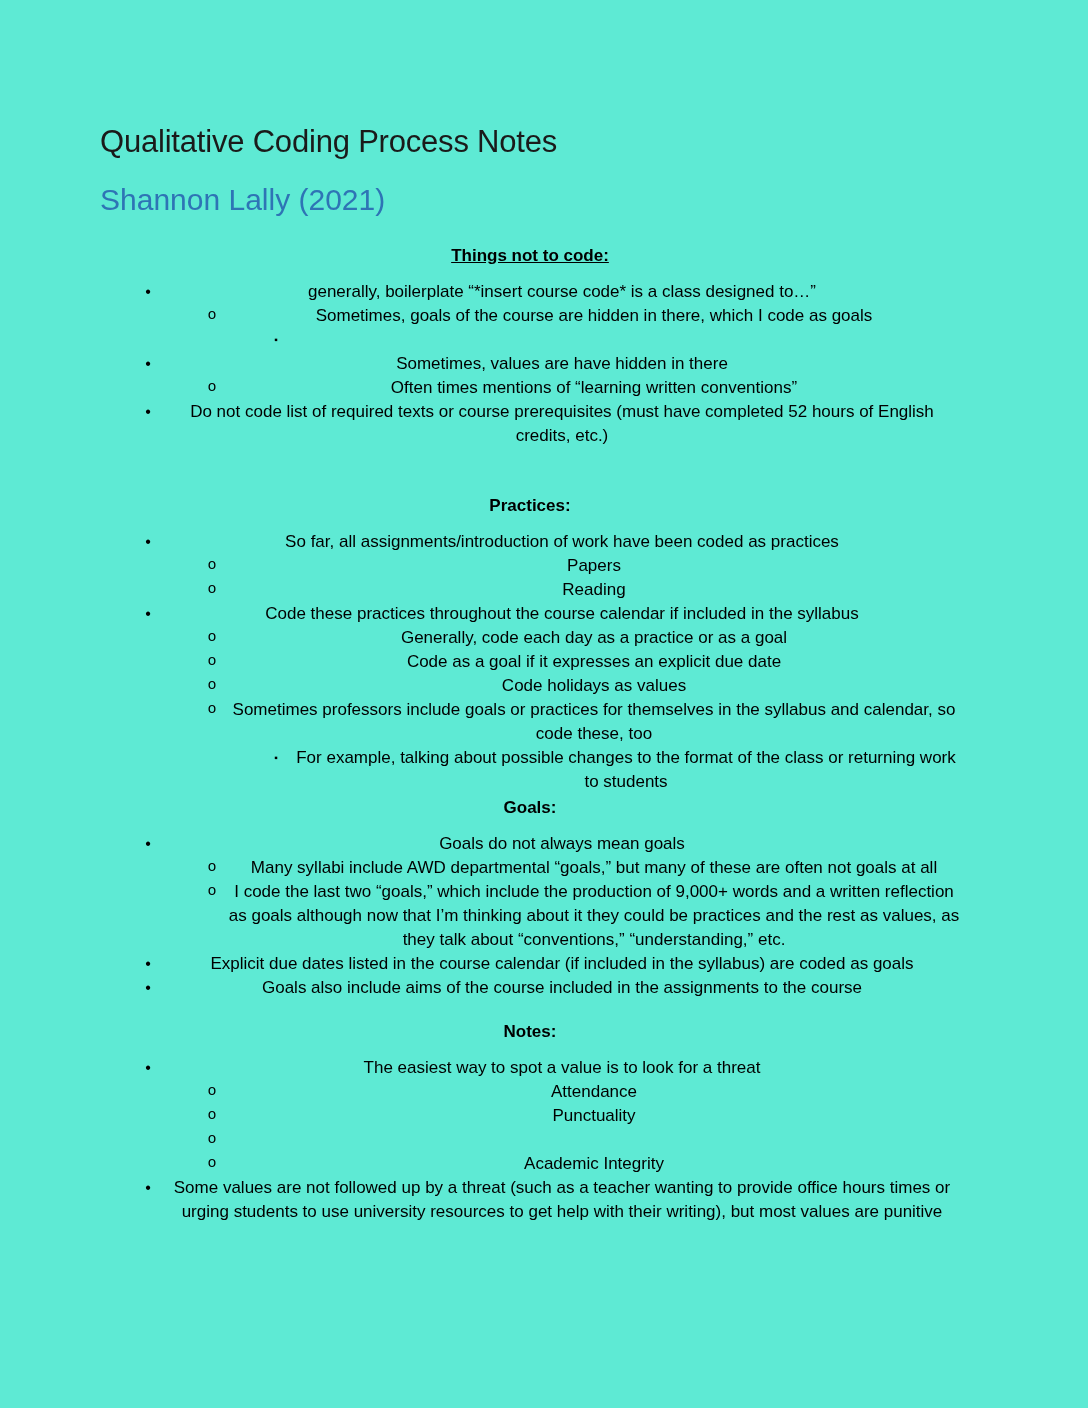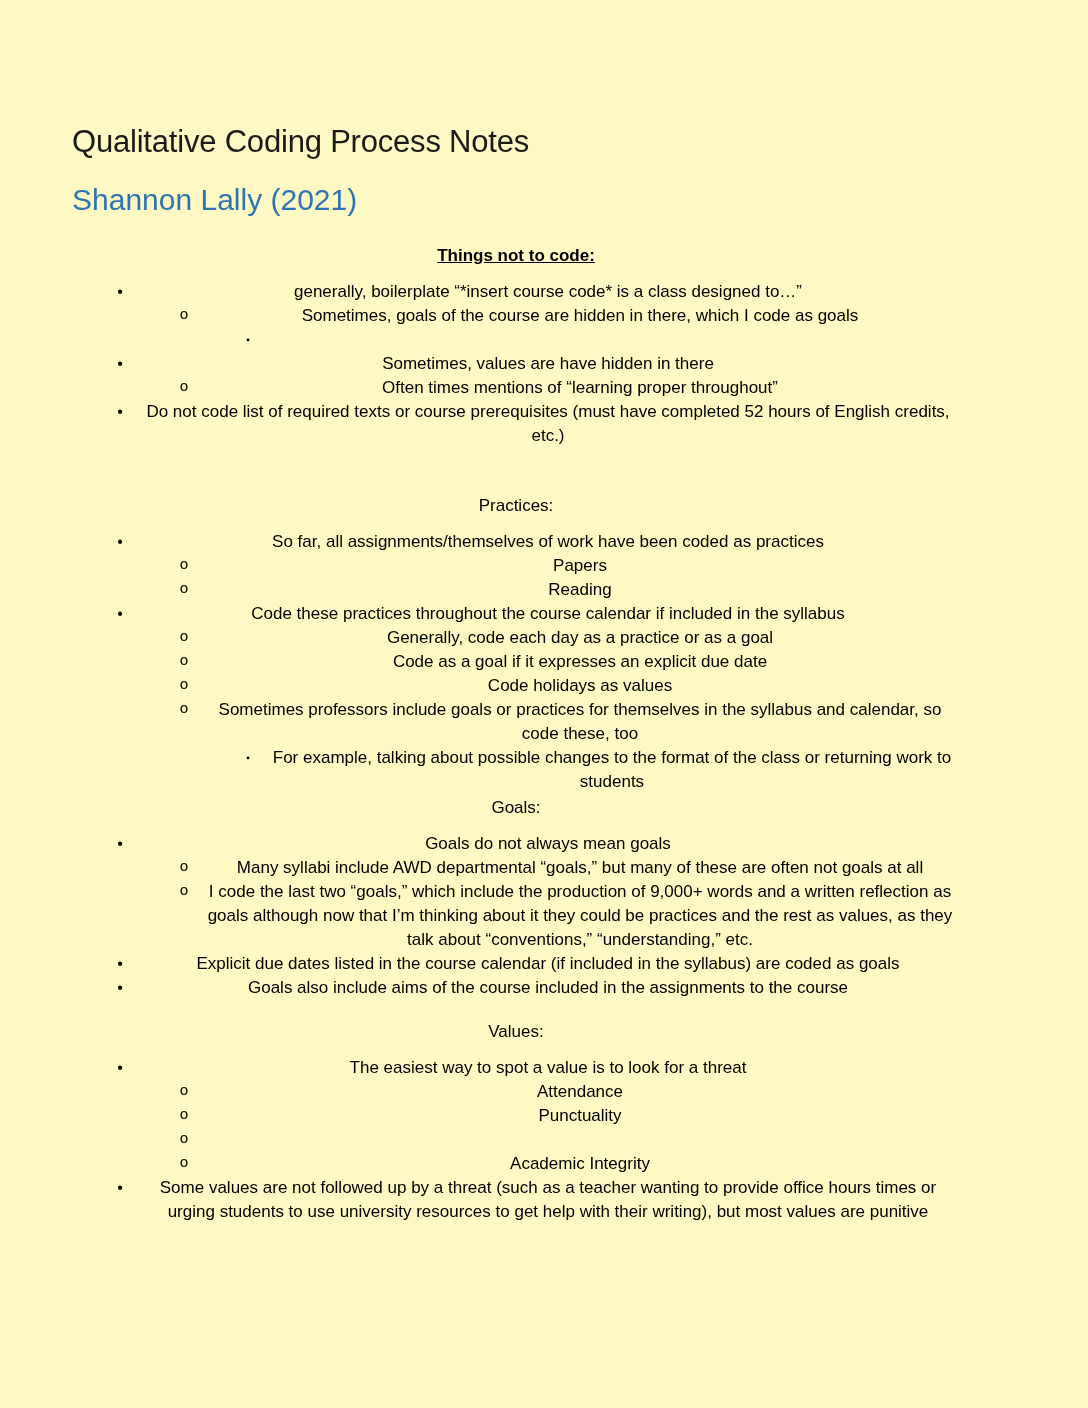--- a/index.html
+++ b/index.html
@@ -8,22 +8,22 @@
     width: 1088px;
     min-height: 1408px;
     font-family: "Liberation Sans", sans-serif;
     color: #000000;
     -webkit-font-smoothing: antialiased;
   }
   .page {
     box-sizing: border-box;
     width: 1088px;
     min-height: 1408px;
-    padding: 122px 128px 40px 72px;
-    background: #fef9c3;
+    padding: 122px 128px 40px 100px;
+    background: #5eead4;
   }
   .doc-title {
     font-size: 31px;
     font-weight: 400;
     color: #1a1a1a;
     margin: 0;
     line-height: 40px;
     letter-spacing: -0.2px;
   }
   .doc-author {
@@ -33,21 +33,21 @@
     margin: 24px 0 0 0;
     line-height: 28px;
   }
   .doc-section { margin: 0; text-align: center; }
   .doc-section.gap-first  { margin-top: 30px; }
   .doc-section.gap-large  { margin-top: 46px; }
   .doc-section.gap-none   { margin-top: 2px;  }
   .doc-section.gap-medium { margin-top: 20px; }
   .sec-heading {
     font-size: 17px;
-    font-weight: 400;
+    font-weight: 700;
     color: #000000;
     margin: 0;
     line-height: 24px;
   }
   .sec-heading.bold-underline {
     font-weight: 700;
     text-decoration: underline;
   }
   .doc-list {
     list-style: none;
@@ -89,34 +89,34 @@
           </li>
           <li class="li level-3">
             <span class="marker m3">▪</span>
           </li>
           <li class="li level-1">
             <span class="marker m1">•</span>
             <span class="li-text">Sometimes, values are have hidden in there</span>
           </li>
           <li class="li level-2">
             <span class="marker m2">o</span>
-            <span class="li-text">Often times mentions of “learning proper throughout”</span>
+            <span class="li-text">Often times mentions of “learning written conventions”</span>
           </li>
           <li class="li level-1">
             <span class="marker m1">•</span>
             <span class="li-text">Do not code list of required texts or course prerequisites (must have completed 52 hours of English credits, etc.)</span>
           </li>
         </ul>
       </section>
       <section class="doc-section gap-large">
         <h3 class="sec-heading plain">Practices:</h3>
         <ul class="doc-list">
           <li class="li level-1">
             <span class="marker m1">•</span>
-            <span class="li-text">So far, all assignments/themselves of work have been coded as practices</span>
+            <span class="li-text">So far, all assignments/introduction of work have been coded as practices</span>
           </li>
           <li class="li level-2">
             <span class="marker m2">o</span>
             <span class="li-text">Papers</span>
           </li>
           <li class="li level-2">
             <span class="marker m2">o</span>
             <span class="li-text">Reading</span>
           </li>
           <li class="li level-1">
@@ -164,21 +164,21 @@
             <span class="marker m1">•</span>
             <span class="li-text">Explicit due dates listed in the course calendar (if included in the syllabus) are coded as goals</span>
           </li>
           <li class="li level-1">
             <span class="marker m1">•</span>
             <span class="li-text">Goals also include aims of the course included in the assignments to the course</span>
           </li>
         </ul>
       </section>
       <section class="doc-section gap-medium">
-        <h3 class="sec-heading plain">Values:</h3>
+        <h3 class="sec-heading plain">Notes:</h3>
         <ul class="doc-list">
           <li class="li level-1">
             <span class="marker m1">•</span>
             <span class="li-text">The easiest way to spot a value is to look for a threat</span>
           </li>
           <li class="li level-2">
             <span class="marker m2">o</span>
             <span class="li-text">Attendance</span>
           </li>
           <li class="li level-2">

